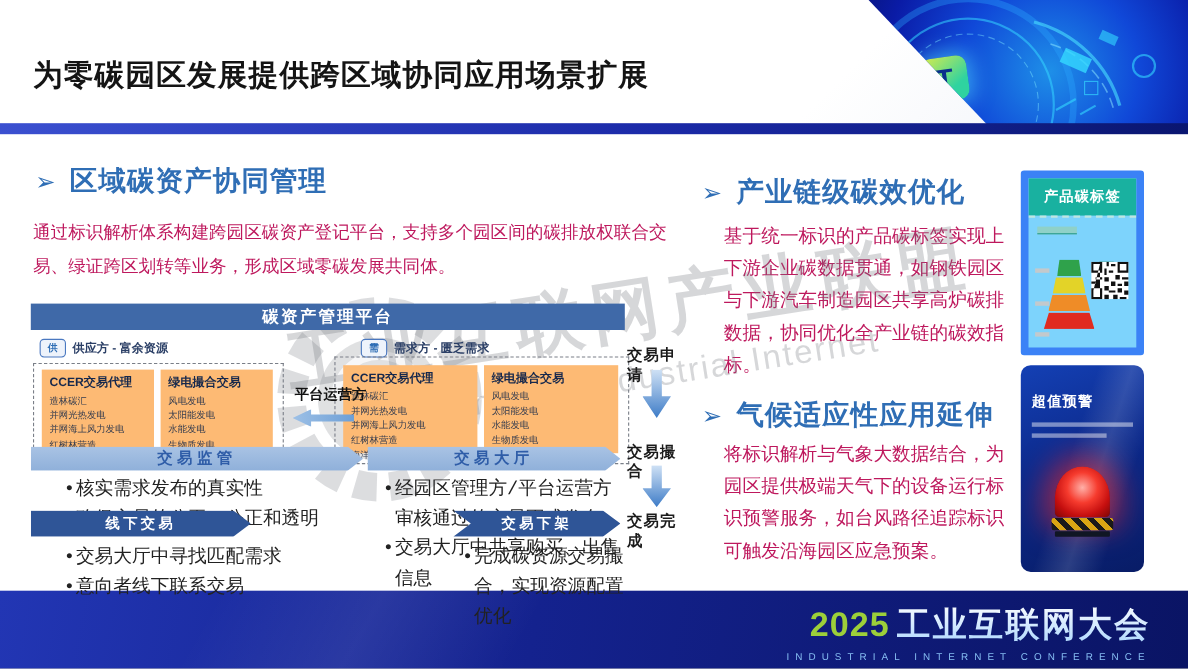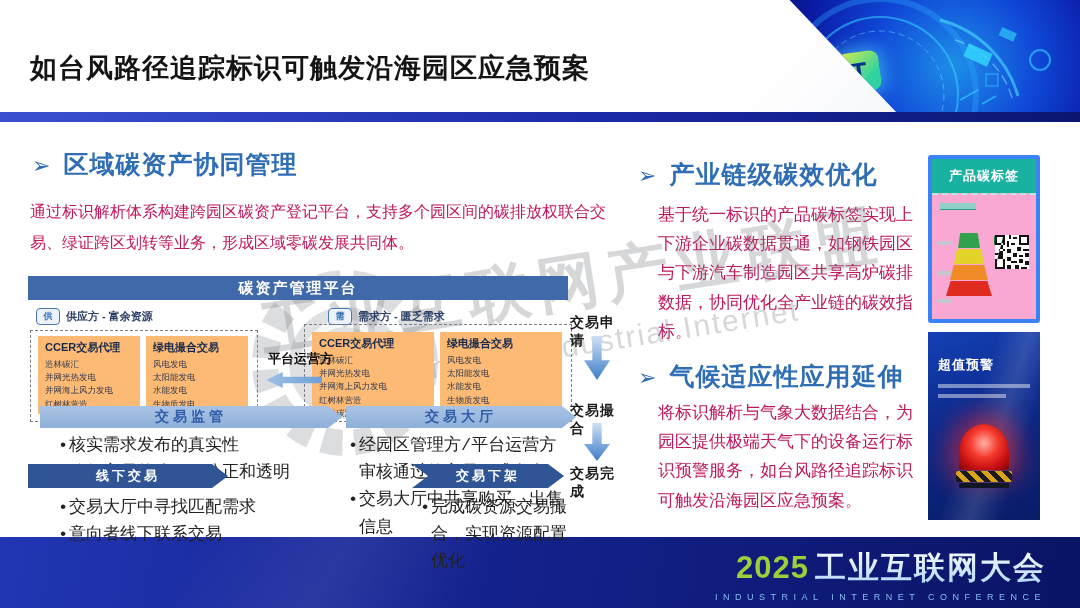--- a/index.html
+++ b/index.html
@@ -41,46 +41,46 @@
             font-size:9px;display:flex;align-items:center;justify-content:center;background:#eef3fb;}
   .dash-box{position:absolute;border:1px dashed #7a7f88;}
   .mini-box{position:absolute;background:#fdba74;padding:4px 7px;box-sizing:border-box;}
   .mini-title{font-size:11px;font-weight:bold;color:#16284c;margin-bottom:3px;}
   .mini-item{font-size:8.5px;color:#333b4e;line-height:1.55;}
   .operator{position:absolute;font-size:13px;font-weight:bold;color:#111;z-index:7;}
   .op-arrow{position:absolute;width:56px;height:16px;background:linear-gradient(90deg,#9dc0e6,#6d9fd6);
             clip-path:polygon(0 50%,30% 0,30% 30%,100% 30%,100% 70%,30% 70%,30% 100%);z-index:7;}
   .band-light{position:absolute;height:22px;background:linear-gradient(180deg,#a9c3e4,#8fb0da);
             color:#2f5da8;font-weight:bold;font-size:14px;display:flex;align-items:center;justify-content:center;
-            clip-path:polygon(0 0,calc(100% - 14px) 0,100% 50%,calc(100% - 14px) 100%,0 100%);letter-spacing:4px;margin-left:12px;}
+            clip-path:polygon(0 0,calc(100% - 14px) 0,100% 50%,calc(100% - 14px) 100%,0 100%);letter-spacing:4px;}
   .band-dark{position:absolute;height:24px;background:#2f5597;color:#fff;font-weight:bold;font-size:13px;
             display:flex;align-items:center;justify-content:center;letter-spacing:3px;}
   .chev1{clip-path:polygon(0 0,calc(100% - 16px) 0,100% 50%,calc(100% - 16px) 100%,0 100%);}
   .chev2{clip-path:polygon(0 0,calc(100% - 16px) 0,100% 50%,calc(100% - 16px) 100%,0 100%,16px 50%);}
   .blist{position:absolute;margin:0;padding:0;list-style:none;}
   .blist li{font-size:17px;color:#222;line-height:1.6;position:relative;padding-left:13px;font-family:Liberation Mono, monospace;}
   .blist li::before{content:"•";position:absolute;left:2px;color:#222;}
   .flow-label{position:absolute;font-size:14px;font-weight:bold;color:#1b1b1b;letter-spacing:1px;}
   .down-arrow{position:absolute;width:26px;height:44px;
             background:linear-gradient(180deg,#cfe1f5,#3e7cc7);
             clip-path:polygon(32% 0,68% 0,68% 55%,100% 55%,50% 100%,0 55%,32% 55%);}
   
-  .card1{position:absolute;left:928px;top:155px;width:112px;height:168px;background:#f9a8d4;
-         border:4px solid #3b82f6;border-radius:3px;box-sizing:border-box;overflow:hidden;z-index:6;text-align:center;}
+  .card1{position:absolute;left:928px;top:155px;width:112px;height:168px;background:#7dd3fc;
+         border:7px solid #3b82f6;border-radius:3px;box-sizing:border-box;overflow:hidden;z-index:6;text-align:center;}
   .card1-head{height:34px;background:#19b1a0;color:#fff;font-weight:bold;font-size:13px;
          display:flex;align-items:center;justify-content:center;letter-spacing:1px;}
   .card1-perf{height:0;border-top:2px dashed #bfe6e0;}
   .tiny-link{margin:8px 0 0 8px;width:36px;height:6px;background:#8fd1c8;border-bottom:1px solid #2a9c8d;}
   .pyr{position:absolute;left:14px;top:74px;}
   .pyr .bar{height:15px;margin:0 auto 1px auto;clip-path:polygon(10% 0,90% 0,100% 100%,0 100%);}
   .pyr-badge{position:absolute;left:62px;top:76px;width:18px;height:11px;background:#1f7a33;border-radius:3px;}
   .lab{position:absolute;width:13px;height:4px;background:#c3c9cc;}
   .qr{position:absolute;right:7px;top:76px;}
   
-  .card2{position:absolute;left:928px;top:332px;width:112px;height:188px;border-radius:0;
+  .card2{position:absolute;left:928px;top:332px;width:112px;height:188px;border-radius:9px;
          background:linear-gradient(160deg,#1440b4 0%,#0c2a8c 45%,#081c66 100%);overflow:hidden;z-index:6;}
   .card2-sheen{position:absolute;left:40px;top:-20px;width:60px;height:240px;transform:rotate(18deg);
          background:linear-gradient(90deg,rgba(255,255,255,0) 0%,rgba(255,255,255,.14) 50%,rgba(255,255,255,0) 100%);}
   .card2-title{position:absolute;left:10px;top:24px;color:#fff;font-weight:bold;font-size:13px;letter-spacing:1px;}
   .cap-bar{position:absolute;left:10px;height:4px;background:rgba(255,255,255,.45);}
   .beacon{position:absolute;left:28px;top:92px;width:56px;}
   .beacon .dome{width:50px;height:46px;margin:0 auto;border-radius:50% 50% 8% 8%/62% 62% 8% 8%;
          background:radial-gradient(circle at 50% 42%,#ffb0a8 0%,#f63b2e 38%,#c60f0f 70%,#7c0606 100%);
          box-shadow:0 0 26px 10px rgba(255,40,40,.55);}
   .beacon .stripe{width:56px;height:11px;margin-top:1px;
@@ -112,21 +112,21 @@
         <path d="M190 20 A110 110 0 0 1 268 96" fill="none" stroke="#49e0ff" stroke-width="3" opacity=".6"></path>
         <path d="M205 40 A85 85 0 0 1 262 98" fill="none" stroke="#8feaff" stroke-width="1.5" opacity=".5" stroke-dasharray="10 5"></path>
         <rect x="215" y="48" width="26" height="14" fill="#34d9ff" opacity=".8" transform="rotate(24 228 55)"></rect>
         <rect x="250" y="30" width="16" height="9" fill="#34d9ff" opacity=".6" transform="rotate(24 258 34)"></rect>
         <rect x="236" y="74" width="12" height="12" fill="none" stroke="#34d9ff" opacity=".7"></rect>
         <circle cx="290" cy="60" r="10" fill="none" stroke="#34d9ff" stroke-width="2" opacity=".6"></circle>
         <path d="M210 100 l18 -10 m4 14 l14 -8" stroke="#34d9ff" stroke-width="2" opacity=".6"></path>
       </svg>
       <div class="t-chip">T</div>
     </div>
-    <div class="title">如台风路径追踪标识可触发沿海园区应急预案</div>
+    <div class="title">为零碳园区发展提供跨区域协同应用场景扩展</div>
   </div>
   <div class="header-strip"></div>
 
   <svg class="wm-gear" width="190" height="190" viewBox="0 0 190 190">
     <circle cx="95" cy="95" r="80" fill="none" stroke="#8d9097" stroke-width="26" stroke-dasharray="20 12"></circle>
     <circle cx="95" cy="95" r="56" fill="#9a9da3"></circle>
     <path d="M95 95 m-40 0 a40 40 0 1 1 40 40 a28 28 0 1 0 -28 -28 a16 16 0 1 1 16 16" fill="none" stroke="#e8e8ea" stroke-width="8"></path>
   </svg>
   <div class="watermark">
     <div class="w1">工业互联网产业联盟</div>

